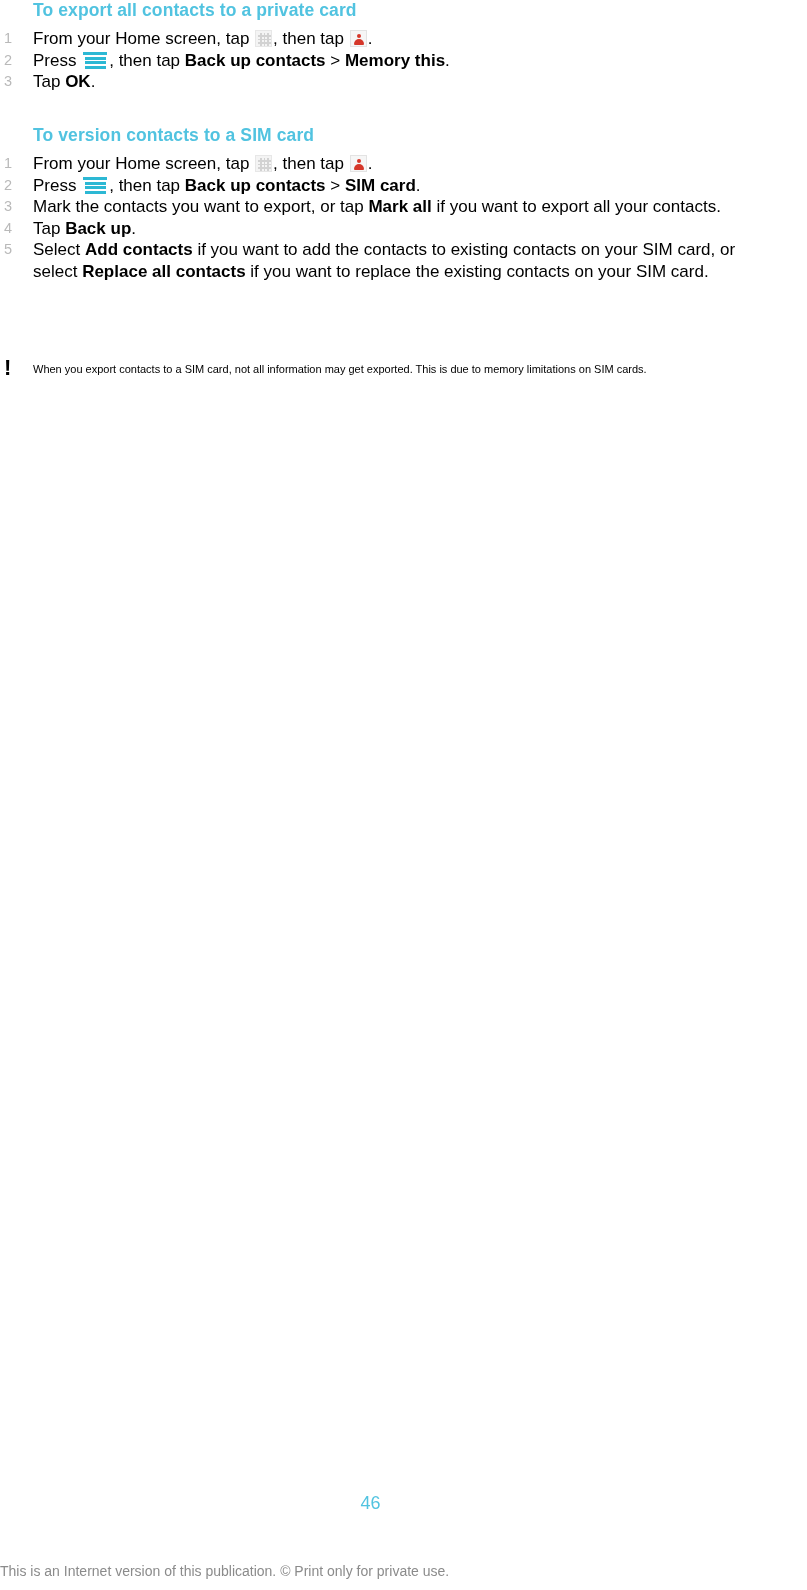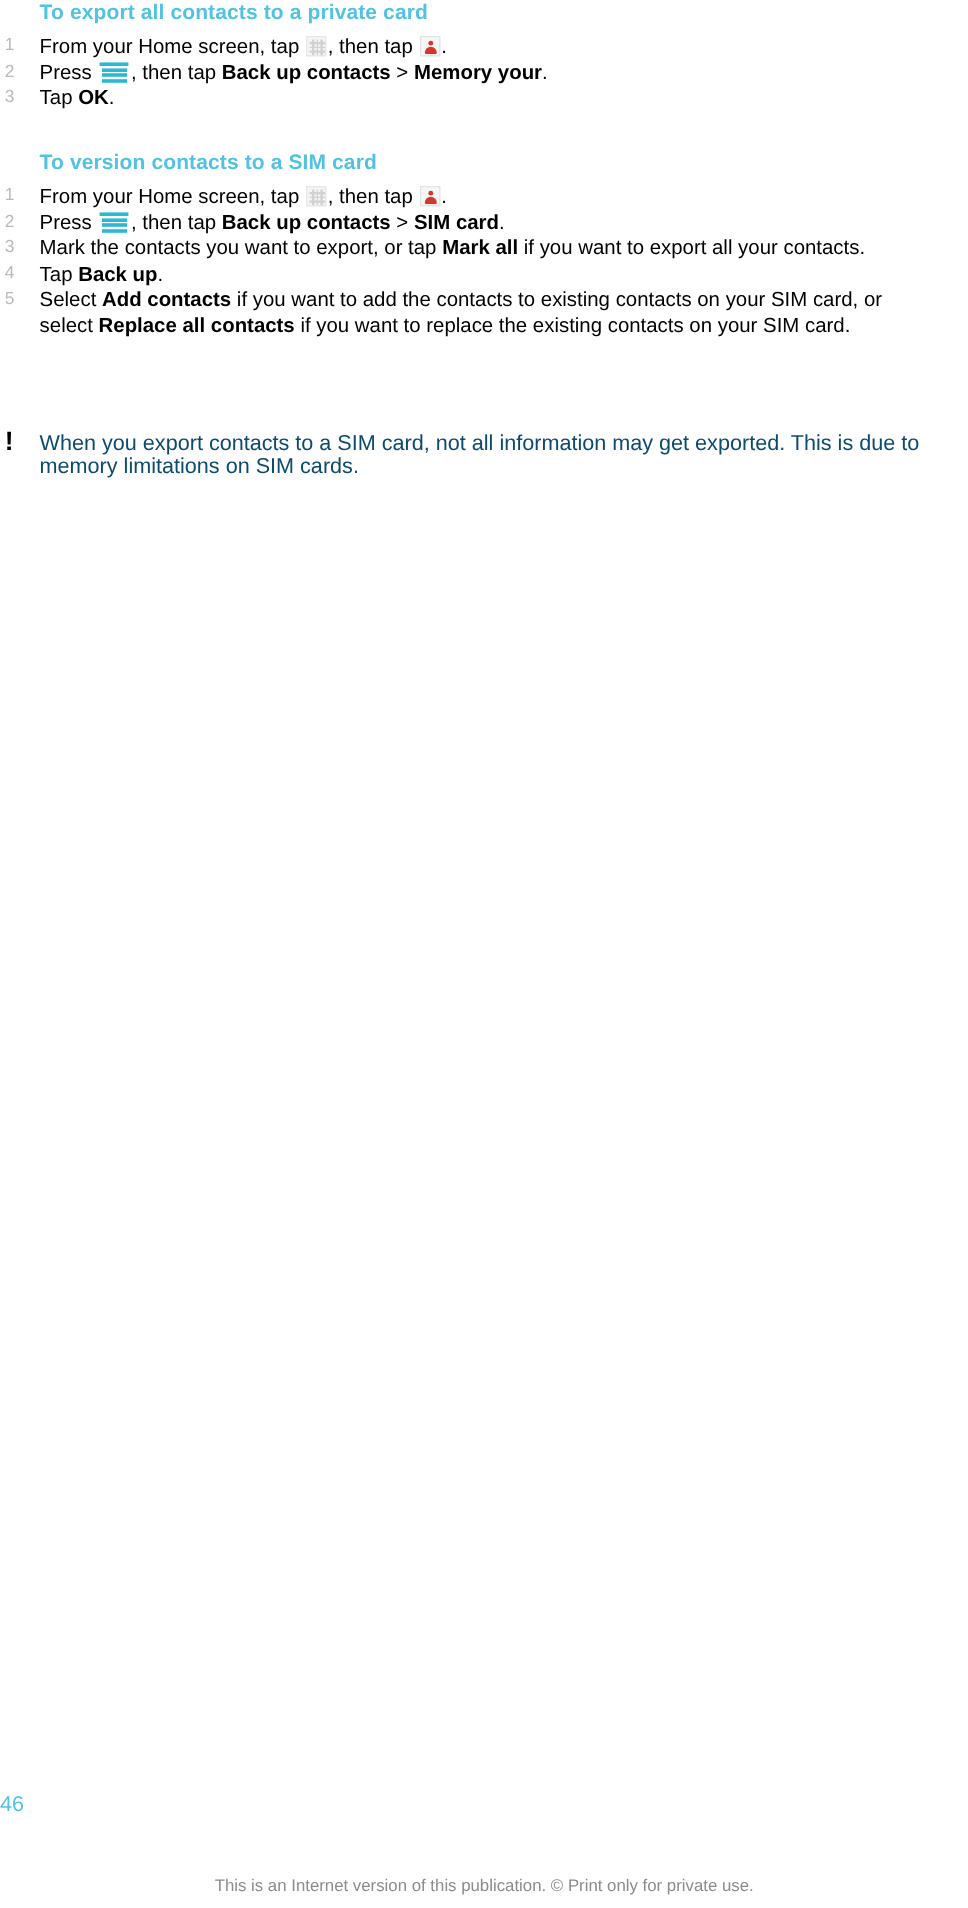--- a/index.html
+++ b/index.html
@@ -164,59 +164,58 @@
     text-align: left;
     font-size: 22px;
     font-weight: bold;
     line-height: 20px;
     color: #000000;
   }
   .note .note-text {
     display: block;
     margin-left: 33px;
     margin-right: 25px;
-    font-size: 18px;
+    font-size: 11px;
     line-height: 19px;
-    color: #0c4a6e;
+    color: #000000;
   }
 
   
   .page-number {
     position: absolute;
     left: 0;
     width: 741px;
-    text-align: left;
+    text-align: center;
     color: #51c3e0;
     font-size: 18px;
     font-weight: normal;
   }
   .footer-note {
     position: absolute;
     left: 0;
     width: 807px;
-    text-align: center;
     color: #8b8b8b;
     font-size: 14px;
   }
 </style>
 </head>
 <body>
 
 <div class="page">
 
   <div class="proc" id="section-0" style="top:0px;">
     <div class="section-heading proc-heading">To export all contacts to a private card</div>
     <ol class="steps" id="steps-0" style="margin-top:8px;">
         <li>
           <span class="num">1</span>
           <span class="body">From your Home screen, tap <span class="icon icon-appgrid"><i class="v1"></i><i class="v2"></i><i class="v3"></i><i class="h1"></i><i class="h2"></i><i class="h3"></i></span>, then tap <span class="icon icon-contacts"><span class="head"></span><span class="torso"></span></span>.</span>
         </li>
         <li>
           <span class="num">2</span>
-          <span class="body">Press <span class="icon icon-menu"><i class="l1"></i><i class="l2"></i><i class="l3"></i><i class="l4"></i></span>, then tap <b>Back up contacts</b> &gt; <b>Memory your</b>.</span>
+          <span class="body">Press <span class="icon icon-menu"><i class="l1"></i><i class="l2"></i><i class="l3"></i><i class="l4"></i></span>, then tap <b>Back up contacts</b> &gt; <b>Memory this</b>.</span>
         </li>
         <li>
           <span class="num">3</span>
           <span class="body">Tap <b>OK</b>.</span>
         </li>
       </ol>
   </div>
 
   <div class="proc" id="section-1" style="top:125px;">
     <div class="section-heading proc-heading">To version contacts to a SIM card</div>

